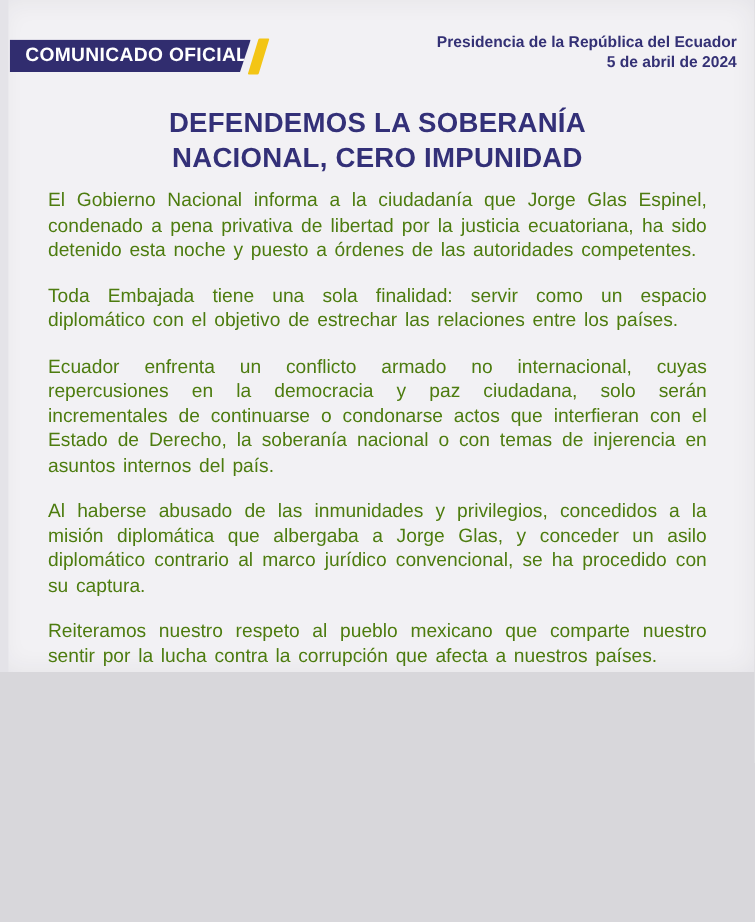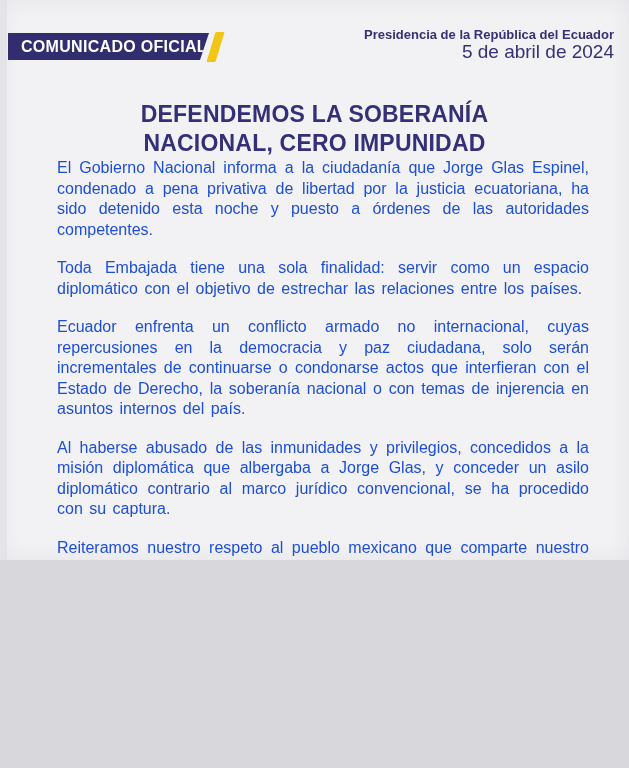--- a/index.html
+++ b/index.html
@@ -38,37 +38,37 @@
     background: #f3c515;
     transform: skewX(-17deg);
     border-radius: 1px;
   }
   
   .header-right {
     position: absolute; right: 15px; top: 26px;
     text-align: right; color: #343175; line-height: 17px;
   }
   .header-org { font-size: 13px; font-weight: bold; }
-  .header-date { font-size: 19px; font-weight: normal; }
+  .header-date { font-size: 13px; font-weight: bold; }
   
   .title {
     position: absolute; top: 88px; left: 0; right: 0;
-    margin: 12px; text-align: center;
+    margin: 0; text-align: center;
     color: #333078; font-size: 23px; line-height: 29px;
     font-weight: bold; letter-spacing: 0.2px;
   }
   .title span { display: block; }
   
   .content {
     position: absolute; top: 158px; left: 40px; width: 549px;
   }
   .content p {
-    margin: 0 0 18px 17px;
+    margin: 0 0 18px 0;
     text-align: justify;
-    color: #1d4ed8;
+    color: #4d7c0f;
     font-size: 16px; line-height: 20.5px;
     word-spacing: 2px;
   }
   
   .footer {
     position: absolute; top: 666px; left: 0; right: 0;
     display: flex; justify-content: center; align-items: center;
   }
   .coat { width: 56px; height: 62px; flex: 0 0 auto; }
   .wordmark {

